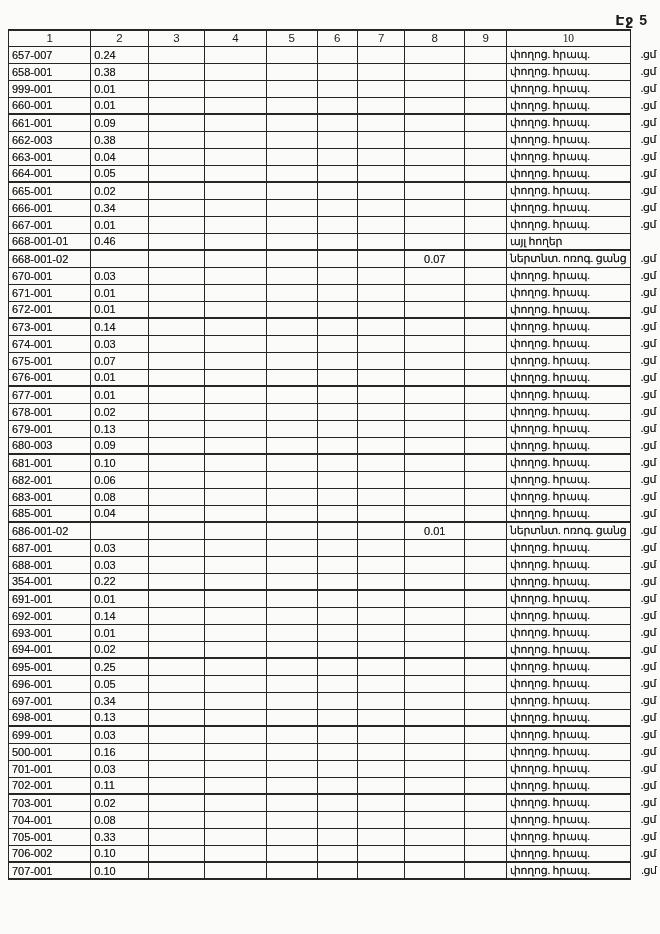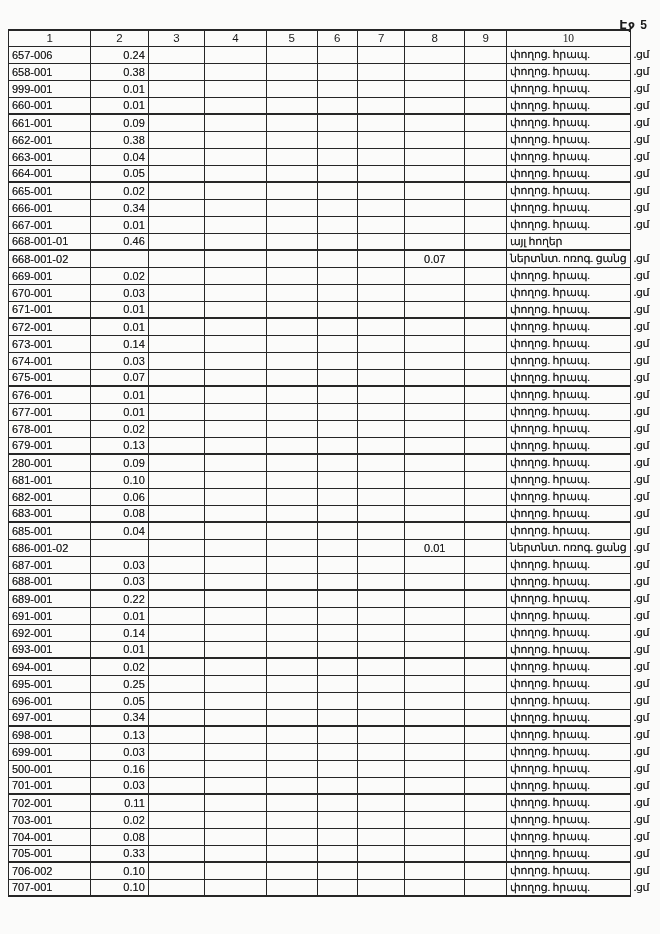--- a/index.html
+++ b/index.html
@@ -12,23 +12,23 @@
   html,body{width:660px;height:934px;}
   body{
     background:var(--paper);
     font-family:"Liberation Sans","DejaVu Sans",sans-serif;
     color:var(--ink);
     position:relative;
     overflow:hidden;
   }
   .page-label{
     position:absolute;
-    top:18px;
+    top:12px;
     right:12px;
-    font-size:12px;
+    font-size:14px;
     font-weight:bold;
     letter-spacing:1px;
     color:var(--ink);
   }
   table.scan{
     position:absolute;
     left:8px;
     top:29px;
     border-collapse:collapse;
     table-layout:fixed;
@@ -43,38 +43,39 @@
     white-space:nowrap;
     color:var(--ink);
   }
   table.scan th{
     text-align:center;
     border-top:2px solid var(--line);
     font-size:11.5px;
   }
   table.scan tr:first-child th{height:16px;}
   .col1{width:84px;text-align:left;}
-  .col2{width:60px;text-align:right;}
+  .col2{width:60px;text-align:left;}
   .col3{width:60px;}
   .col4{width:66px;}
   .col5{width:54px;}
   .col6{width:43px;}
   .col7{width:50px;}
   .col8{width:63px;text-align:center;}
   .col9{width:44px;}
   .col10{width:100px;text-align:left;font-size:10.5px;letter-spacing:-0.2px;font-family:Liberation Serif, serif;}
   td.first-col{border-left:2px solid var(--line);}
   td.last-col{border-right:2px solid var(--line);}
   tr.last-row td{border-bottom:2px solid var(--line);}
   td.note-cell,th.note-cell{
     width:30px;
     border:none !important;
     background:var(--paper);
     font-size:8.5px;
     color:var(--faint);
+    text-align:right;
     padding-right:0;
     letter-spacing:-0.5px;
   }
   
   table.scan tr:nth-child(4n) td{border-bottom-width:2px;}
   table.scan tr:nth-child(7n) td{border-top-color:#4a4a4a;}
   table.scan td{text-shadow:0 0 0.4px rgba(20,20,20,0.6);}
 </style>
 </head>
 <body>
@@ -92,21 +93,21 @@
         <th class="col6">6</th>
         <th class="col7">7</th>
         <th class="col8">8</th>
         <th class="col9">9</th>
         <th class="col10">10</th>
         <th class="note-cell"></th>
       </tr>
   </thead>
   <tbody>
       <tr>
-        <td class="col1 first-col">657-006</td>
+        <td class="col1 first-col">657-007</td>
         <td class="col2">0.24</td>
         <td class="col3"></td>
         <td class="col4"></td>
         <td class="col5"></td>
         <td class="col6"></td>
         <td class="col7"></td>
         <td class="col8"></td>
         <td class="col9"></td>
         <td class="col10 last-col">փողոց. հրապ.</td>
         <td class="note-cell">.ցմ</td>
@@ -157,21 +158,21 @@
         <td class="col4"></td>
         <td class="col5"></td>
         <td class="col6"></td>
         <td class="col7"></td>
         <td class="col8"></td>
         <td class="col9"></td>
         <td class="col10 last-col">փողոց. հրապ.</td>
         <td class="note-cell">.ցմ</td>
       </tr>
       <tr>
-        <td class="col1 first-col">662-001</td>
+        <td class="col1 first-col">662-003</td>
         <td class="col2">0.38</td>
         <td class="col3"></td>
         <td class="col4"></td>
         <td class="col5"></td>
         <td class="col6"></td>
         <td class="col7"></td>
         <td class="col8"></td>
         <td class="col9"></td>
         <td class="col10 last-col">փողոց. հրապ.</td>
         <td class="note-cell">.ցմ</td>
@@ -261,33 +262,20 @@
         <td class="col4"></td>
         <td class="col5"></td>
         <td class="col6"></td>
         <td class="col7"></td>
         <td class="col8">0.07</td>
         <td class="col9"></td>
         <td class="col10 last-col">ներտնտ. ոռոգ. ցանց</td>
         <td class="note-cell">.ցմ</td>
       </tr>
       <tr>
-        <td class="col1 first-col">669-001</td>
-        <td class="col2">0.02</td>
-        <td class="col3"></td>
-        <td class="col4"></td>
-        <td class="col5"></td>
-        <td class="col6"></td>
-        <td class="col7"></td>
-        <td class="col8"></td>
-        <td class="col9"></td>
-        <td class="col10 last-col">փողոց. հրապ.</td>
-        <td class="note-cell">.ցմ</td>
-      </tr>
-      <tr>
         <td class="col1 first-col">670-001</td>
         <td class="col2">0.03</td>
         <td class="col3"></td>
         <td class="col4"></td>
         <td class="col5"></td>
         <td class="col6"></td>
         <td class="col7"></td>
         <td class="col8"></td>
         <td class="col9"></td>
         <td class="col10 last-col">փողոց. հրապ.</td>
@@ -404,21 +392,21 @@
         <td class="col4"></td>
         <td class="col5"></td>
         <td class="col6"></td>
         <td class="col7"></td>
         <td class="col8"></td>
         <td class="col9"></td>
         <td class="col10 last-col">փողոց. հրապ.</td>
         <td class="note-cell">.ցմ</td>
       </tr>
       <tr>
-        <td class="col1 first-col">280-001</td>
+        <td class="col1 first-col">680-003</td>
         <td class="col2">0.09</td>
         <td class="col3"></td>
         <td class="col4"></td>
         <td class="col5"></td>
         <td class="col6"></td>
         <td class="col7"></td>
         <td class="col8"></td>
         <td class="col9"></td>
         <td class="col10 last-col">փողոց. հրապ.</td>
         <td class="note-cell">.ցմ</td>
@@ -508,21 +496,21 @@
         <td class="col4"></td>
         <td class="col5"></td>
         <td class="col6"></td>
         <td class="col7"></td>
         <td class="col8"></td>
         <td class="col9"></td>
         <td class="col10 last-col">փողոց. հրապ.</td>
         <td class="note-cell">.ցմ</td>
       </tr>
       <tr>
-        <td class="col1 first-col">689-001</td>
+        <td class="col1 first-col">354-001</td>
         <td class="col2">0.22</td>
         <td class="col3"></td>
         <td class="col4"></td>
         <td class="col5"></td>
         <td class="col6"></td>
         <td class="col7"></td>
         <td class="col8"></td>
         <td class="col9"></td>
         <td class="col10 last-col">փողոց. հրապ.</td>
         <td class="note-cell">.ցմ</td>

